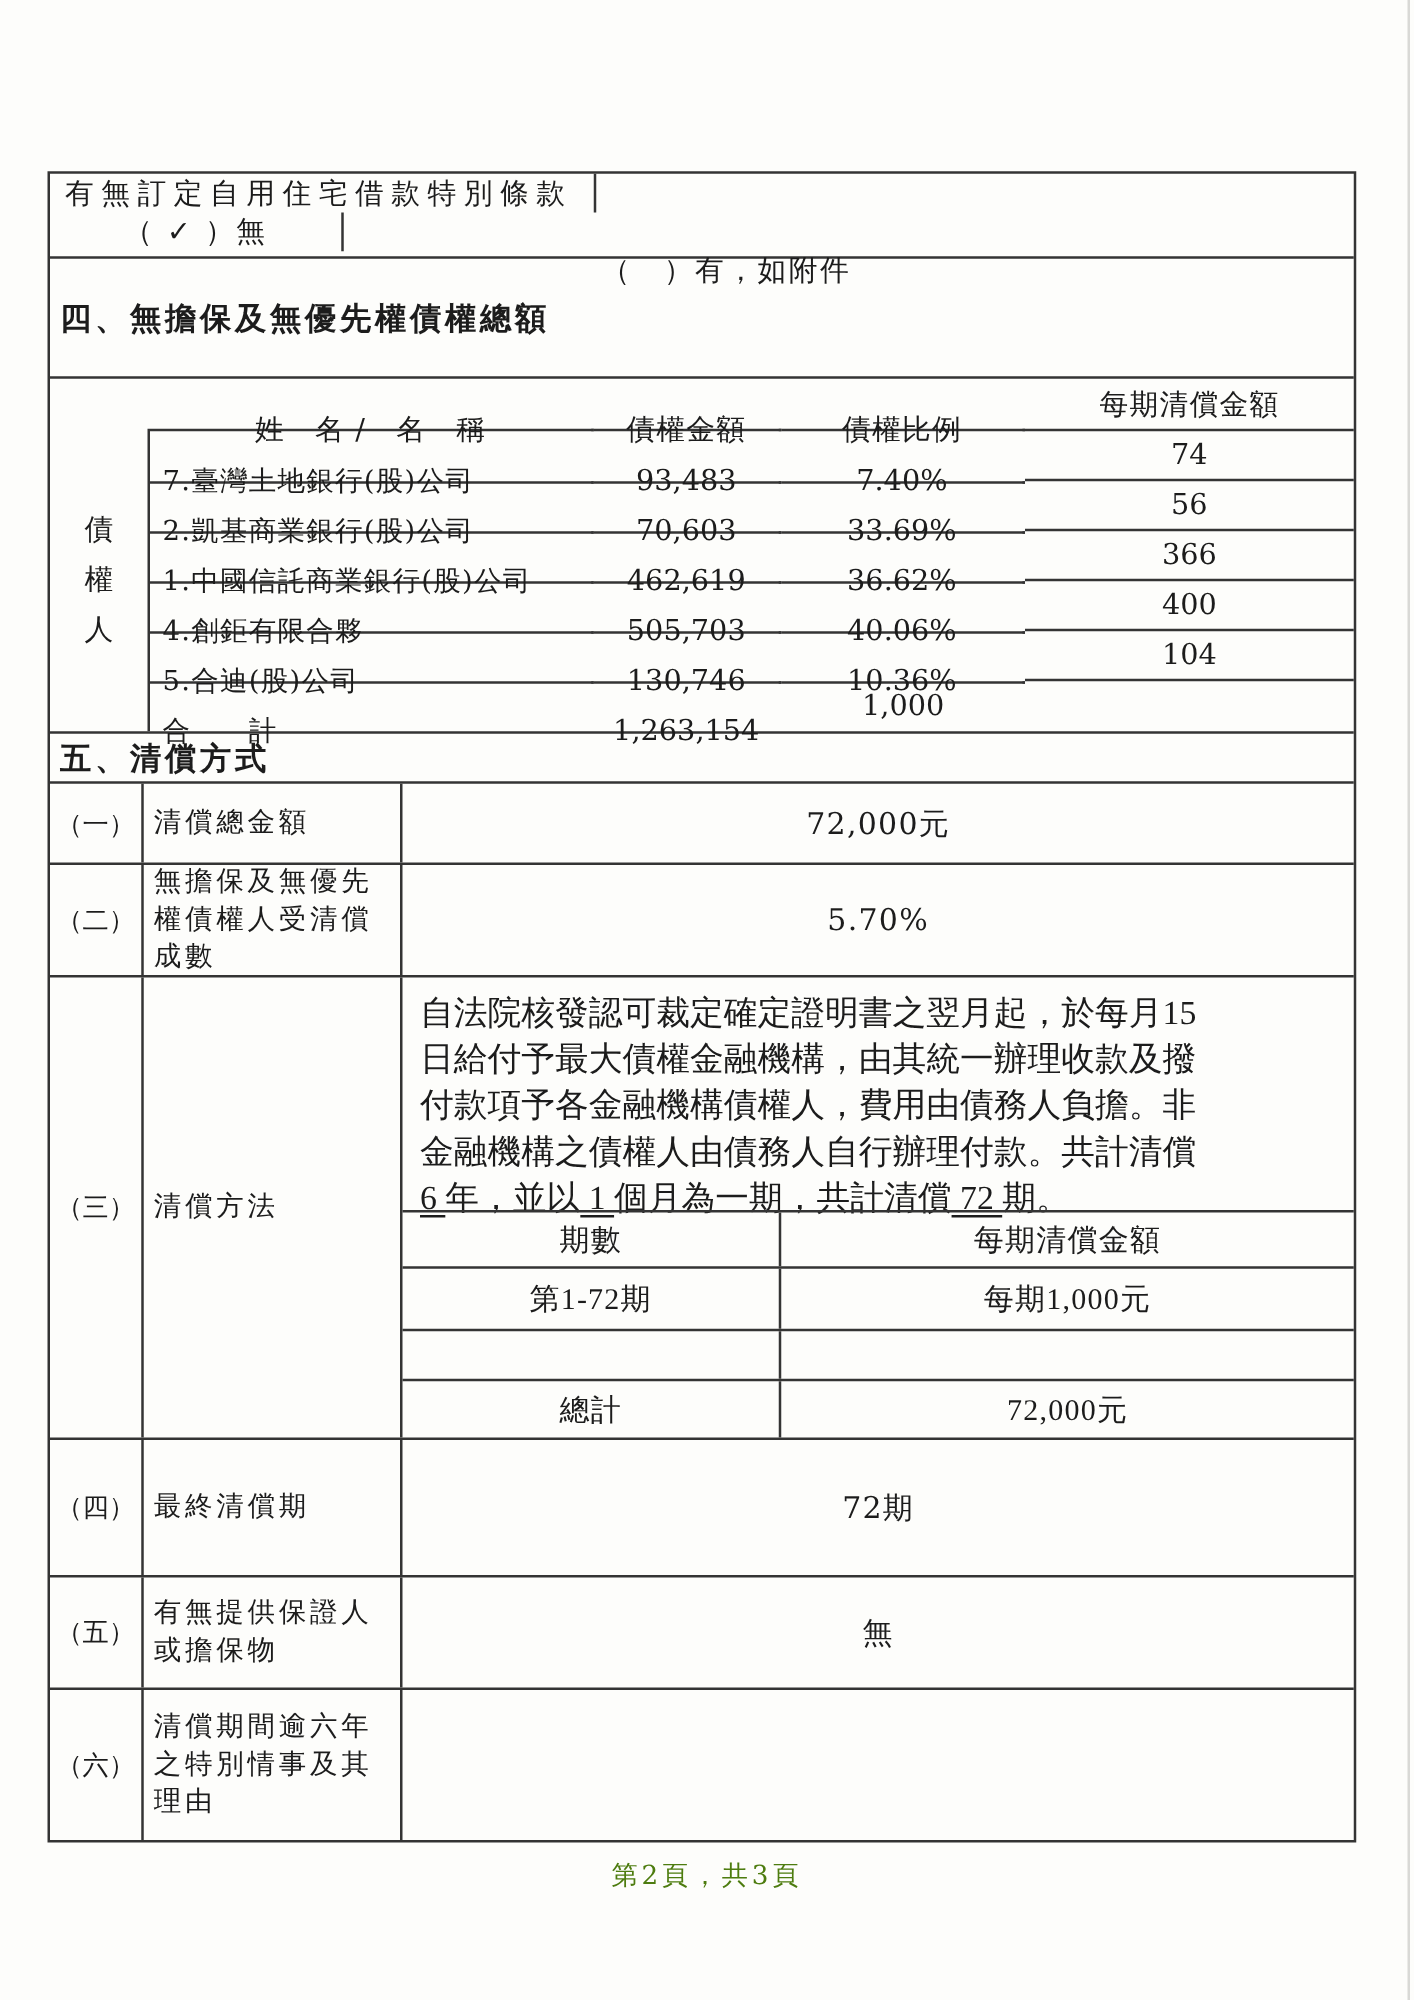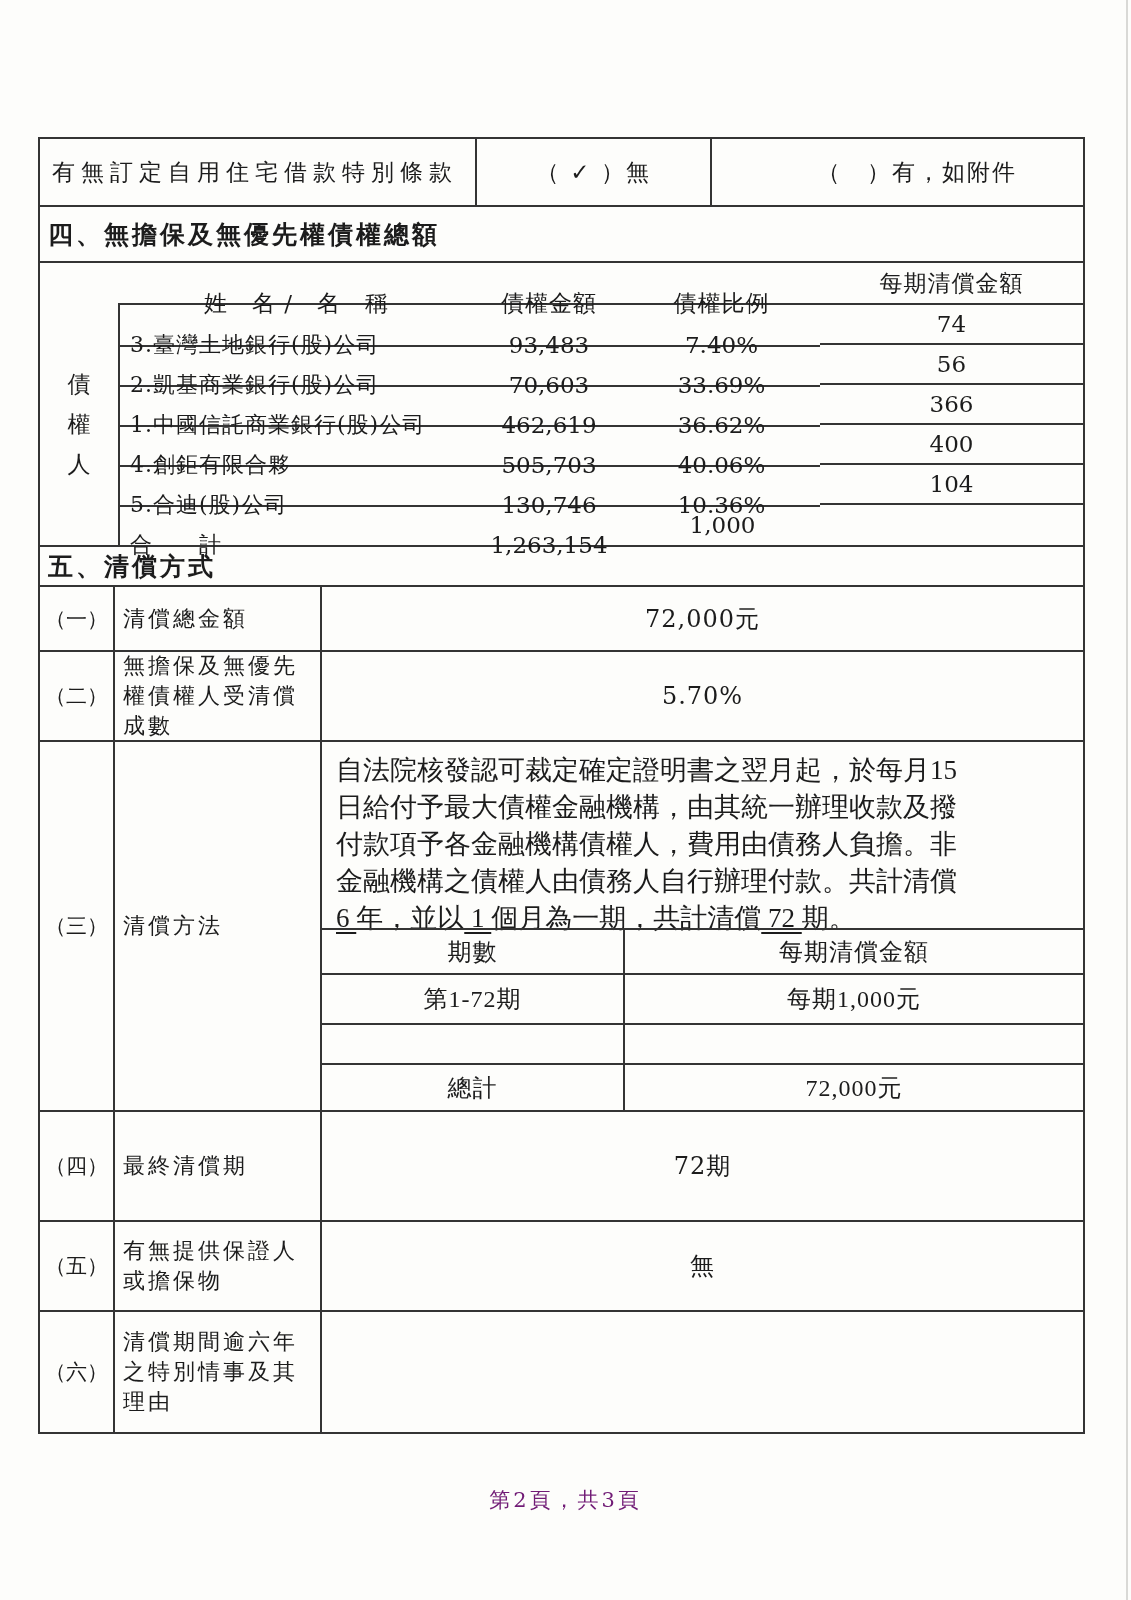--- a/index.html
+++ b/index.html
@@ -9,31 +9,31 @@
   }
   *{box-sizing:border-box;margin:0;padding:0;}
   body{width:1131px;height:1600px;background:var(--paper);
        font-family:"DejaVu Serif","Liberation Serif",serif;color:var(--ink);}
   .page{position:relative;width:1131px;height:1600px;overflow:hidden;}
   .scan-edge{position:absolute;right:3px;top:0;height:100%;width:2px;background:#d9d9d6;}
 
   .doc{position:absolute;left:38px;top:137px;width:1047px;border:2px solid var(--line);background:transparent;}
 
   
-  .row1{display:flex;height:68px;border-bottom:2px solid var(--line);}
+  .row1{display:flex;height:68px;border-bottom:2px solid var(--line);flex-direction:column;}
   .row1 .c1{width:437px;border-right:2px solid var(--line);display:flex;align-items:center;
             padding-left:12px;font-size:23px;letter-spacing:6px;}
   .row1 .c2{width:235px;border-right:2px solid var(--line);display:flex;align-items:center;
             justify-content:center;font-size:23px;letter-spacing:2px;}
   .row1 .c3{flex:1;display:flex;align-items:center;justify-content:center;font-size:23px;letter-spacing:2px;margin-left:39px;}
 
   
   .sec-title{display:flex;align-items:center;padding-left:8px;font-weight:700;
              font-size:25px;letter-spacing:3px;border-bottom:2px solid var(--line);}
-  .t4{height:56px;}
+  .t4{height:96px;}
   .t5{height:40px;}
 
   
   .ctable{display:grid;grid-template-columns:80px 355px 150px 195px 1fr;
           grid-template-rows:42px 40px 40px 40px 40px 40px 40px;
           border-bottom:2px solid var(--line);font-size:23px;}
   .ctable>div{display:flex;align-items:center;justify-content:center;}
   .br{border-right:2px solid var(--line);margin-top:40px;}
   .bb{border-bottom:2px solid var(--line);}
   .cside{grid-row:1 / span 7;grid-column:1;white-space:pre-line;text-align:center;
@@ -57,21 +57,21 @@
   .u{text-decoration:underline;text-underline-offset:5px;}
   .mtable{border-top:2px solid var(--line);}
   .mrow{display:flex;border-bottom:2px solid var(--line);}
   .mrow.last{border-bottom:none;}
   .mh45{height:45px;} .mh50{height:50px;} .mh40{height:40px;}
   .mc1{width:303px;border-right:2px solid var(--line);display:flex;align-items:center;
        justify-content:center;font-size:24px;letter-spacing:1px;}
   .mc2{flex:1;display:flex;align-items:center;justify-content:center;font-size:24px;letter-spacing:1px;}
 
   .footer{position:absolute;left:0;right:0;top:1486px;text-align:center;
-          font-size:21px;color:#701a75;letter-spacing:3px;}
+          font-size:21px;color:#4d7c0f;letter-spacing:3px;}
 </style>
 </head>
 <body>
 
 <div class="page">
   <div class="doc">
 
     <div class="row1">
       <div class="c1">有無訂定自用住宅借款特別條款</div>
       <div class="c2">（ ✓ ）無</div>
@@ -83,21 +83,21 @@
     <div class="ctable">
       <div class="cside br">債
 權
 人</div>
 
       <div class="chdr br bb">姓　名 /　名　稱</div>
       <div class="chdr br bb">債權金額</div>
       <div class="chdr br bb">債權比例</div>
       <div class="chdr bb">每期清償金額</div>
 
-      <div class="cname br bb">3.臺灣土地銀行(股)公司</div>
+      <div class="cname br bb">7.臺灣土地銀行(股)公司</div>
       <div class="br bb">93,483</div>
       <div class="br bb">7.40%</div>
       <div class="bb">74</div>
 
       <div class="cname br bb">2.凱基商業銀行(股)公司</div>
       <div class="br bb">70,603</div>
       <div class="br bb">33.69%</div>
       <div class="bb">56</div>
 
       <div class="cname br bb">1.中國信託商業銀行(股)公司</div>

